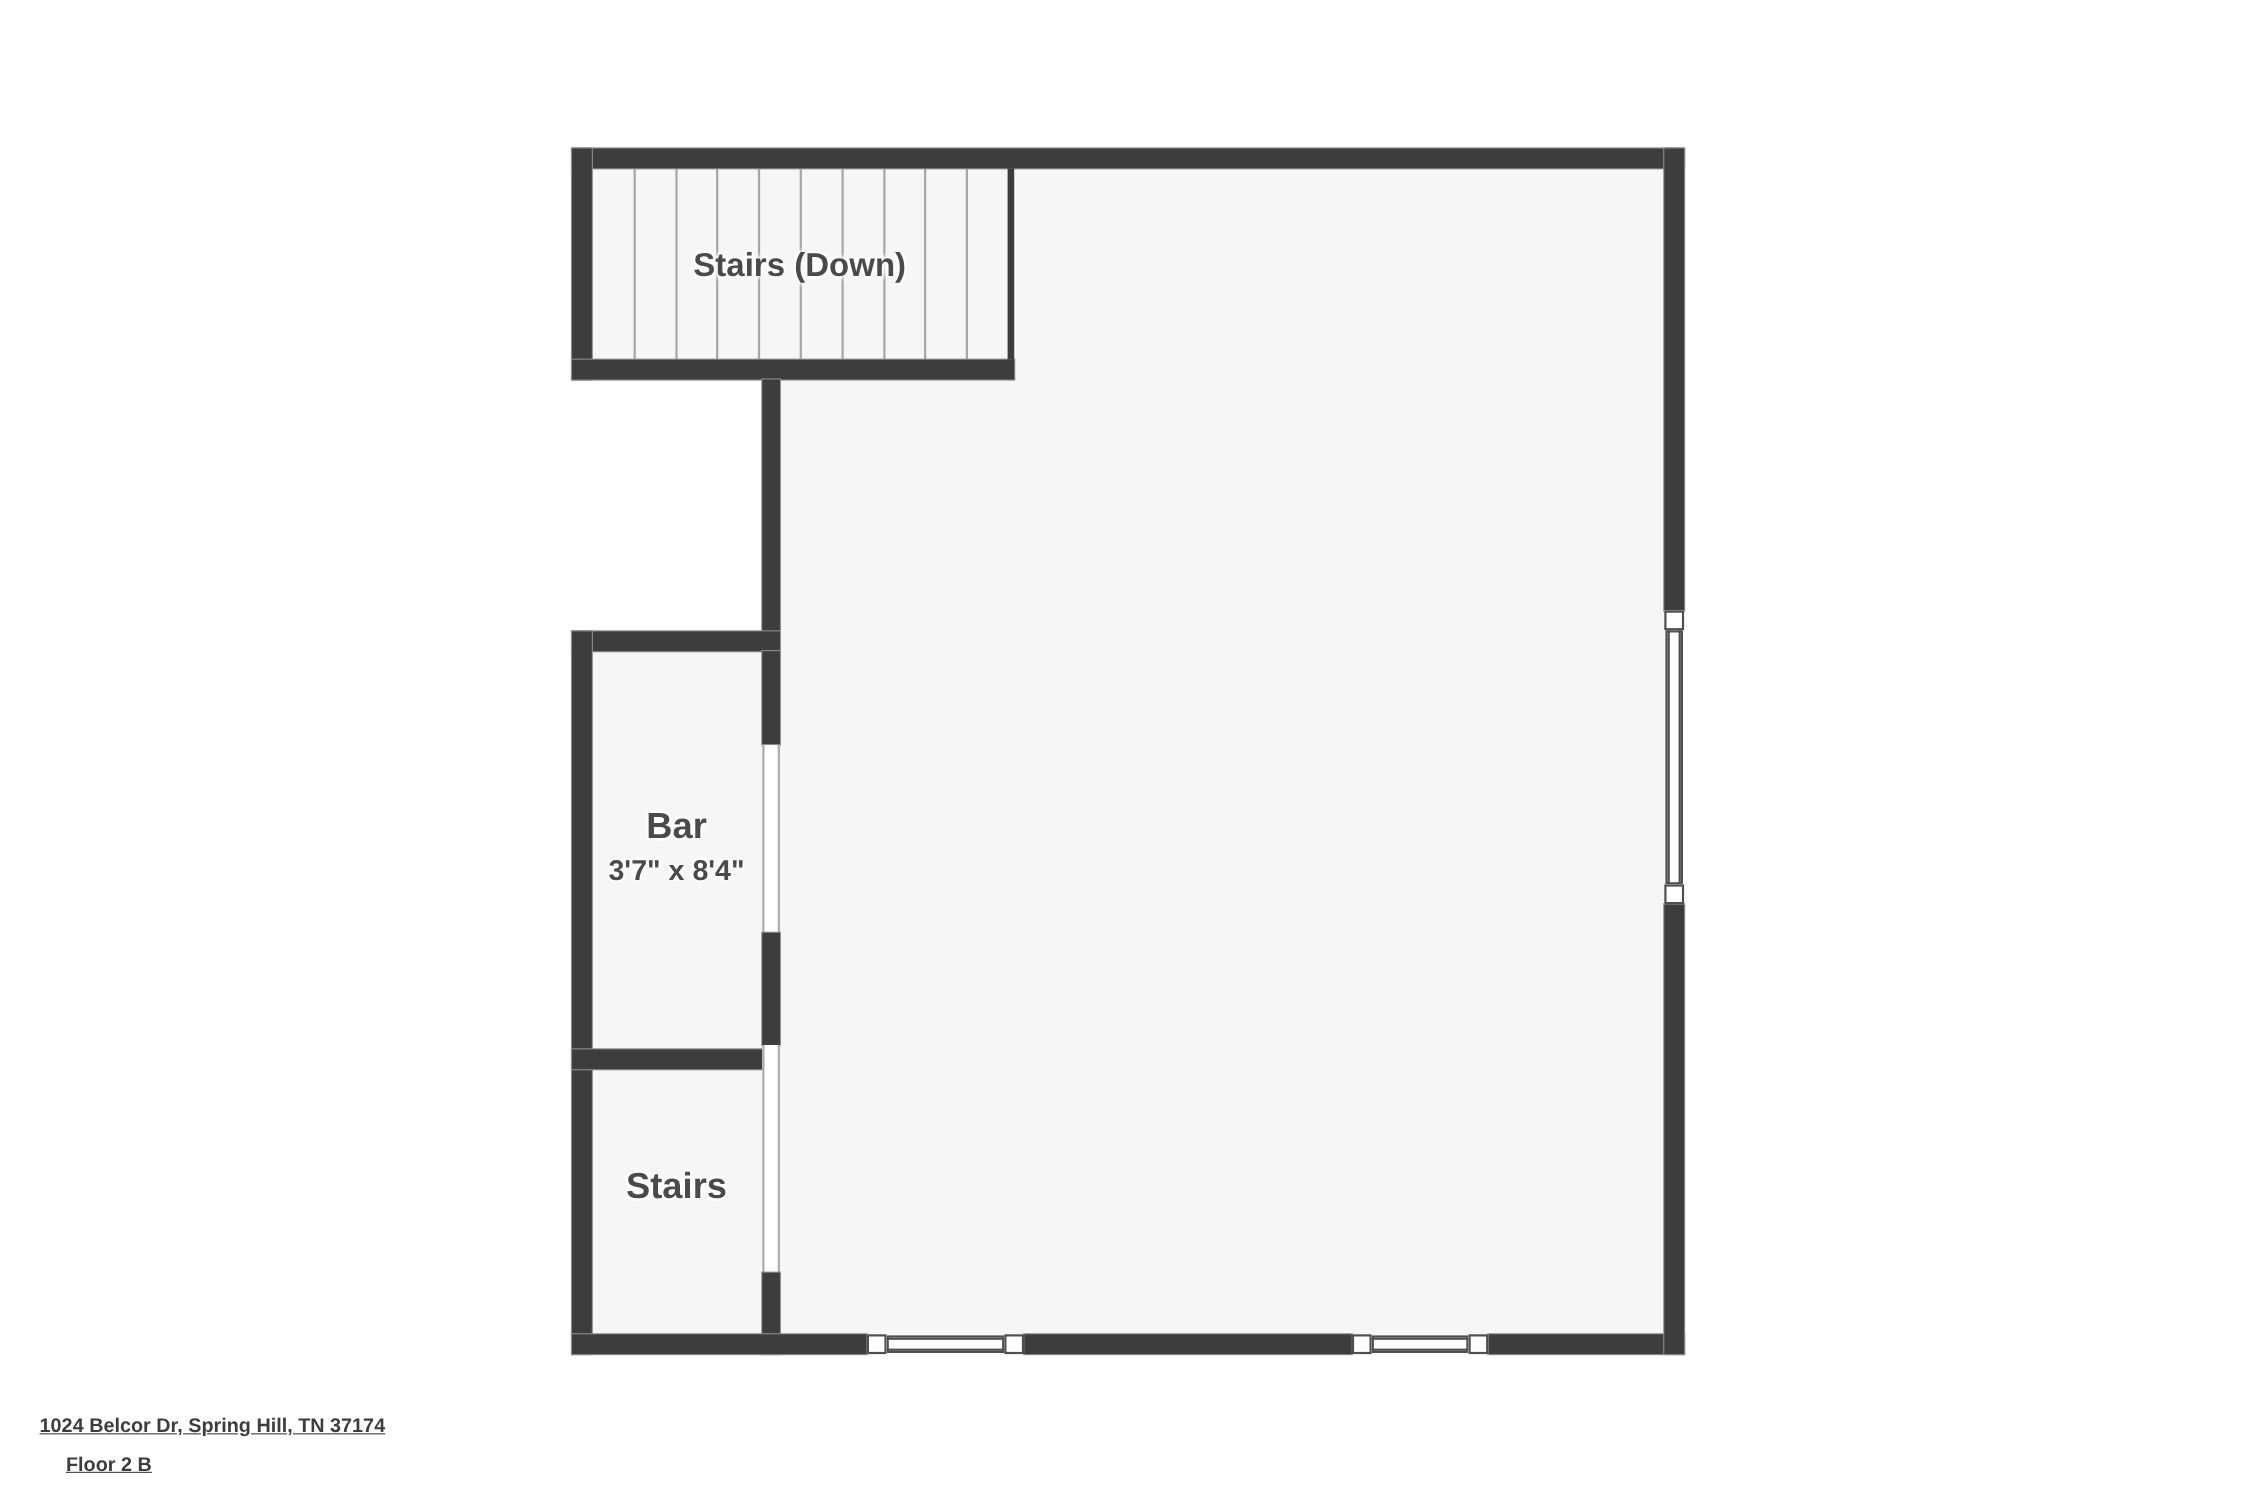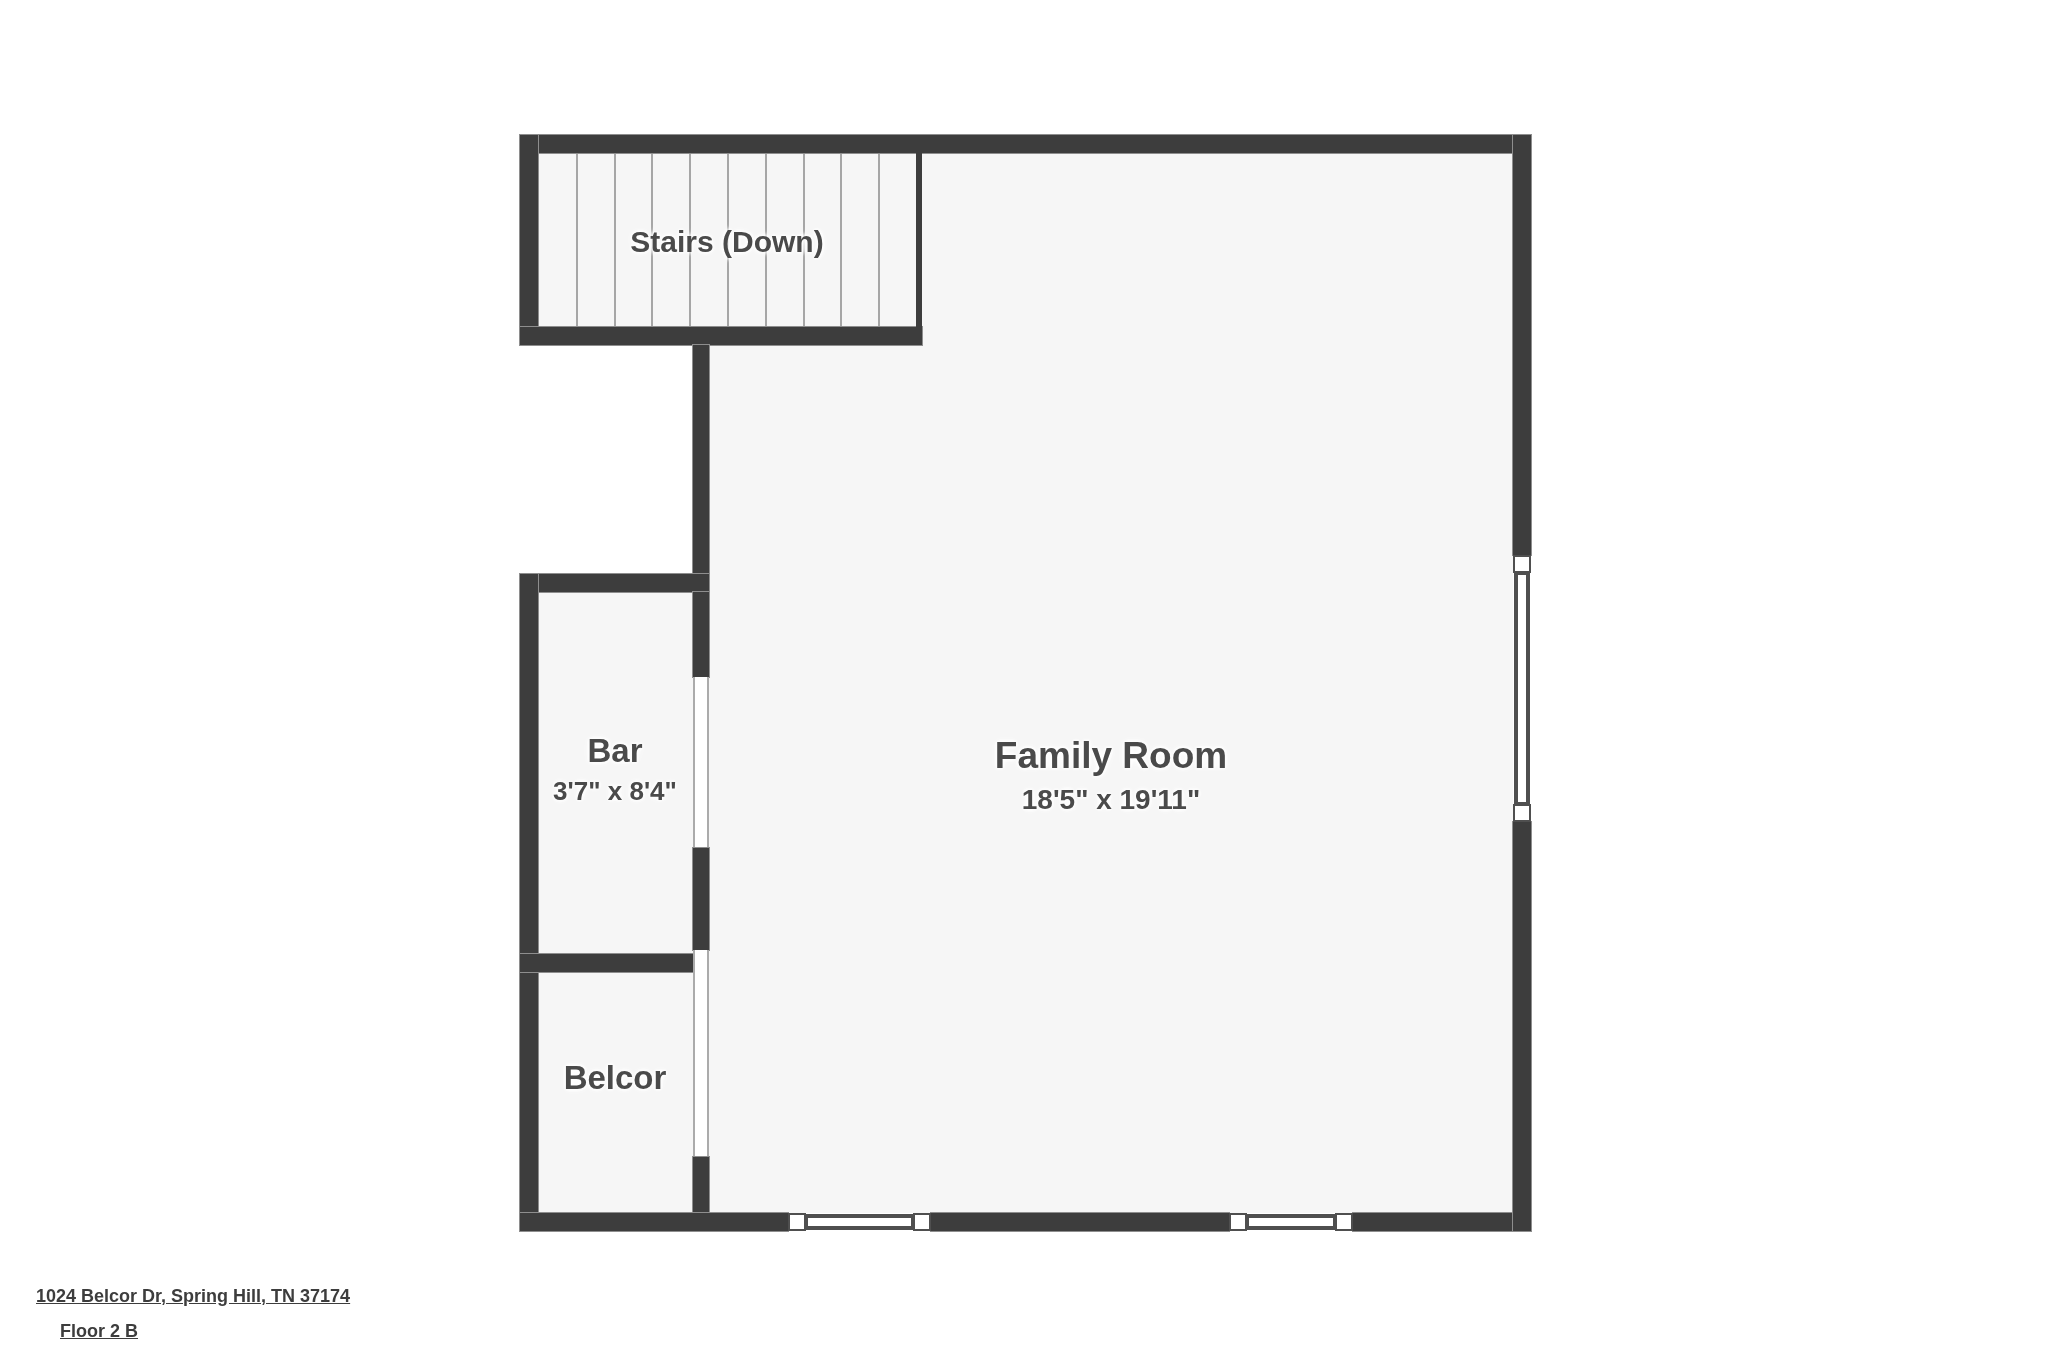--- a/index.html
+++ b/index.html
@@ -84,30 +84,26 @@
   <div class="win-cap" style="left:1513px;top:555px;width:18px;height:18px;"></div>
   <div class="win-pane" style="left:1514px;top:573px;width:16px;height:231px;">
     <div class="mull-v"></div>
   </div>
   <div class="win-cap" style="left:1513px;top:804px;width:18px;height:18px;"></div>
 
   <div class="room-label" style="left:727px;top:225px;">
     <div class="room-name-stairs">Stairs (Down)</div>
   </div>
 
-  <div class="room-label" style="left:1111px;top:736px;">
-    <div class="room-name-lg">Family Room</div>
-    <div class="room-dims-lg">18'5" x 19'11"</div>
-  </div>
 
   <div class="room-label" style="left:615px;top:733px;">
     <div class="room-name-md">Bar</div>
     <div class="room-dims-md">3'7" x 8'4"</div>
   </div>
 
   <div class="room-label" style="left:615px;top:1060px;">
-    <div class="room-name-md">Belcor</div>
+    <div class="room-name-md">Stairs</div>
   </div>
 
   <div class="footer-line" style="left:36px;top:1286px;">1024 Belcor Dr, Spring Hill, TN 37174</div>
   <div class="footer-line" style="left:36px;top:1321px;margin-left:24px;">Floor 2 B</div>
 
 </div>
 
 </body></html>

